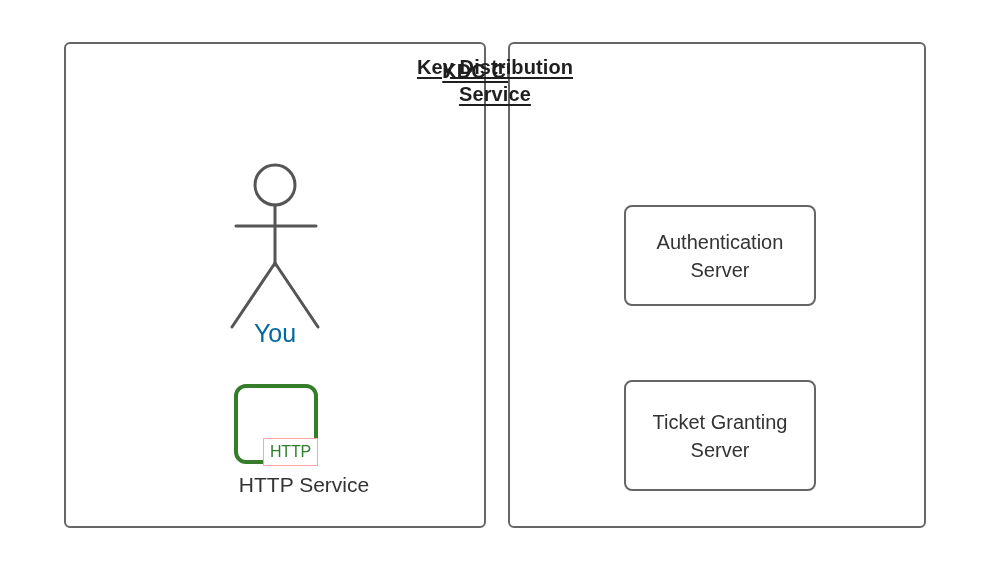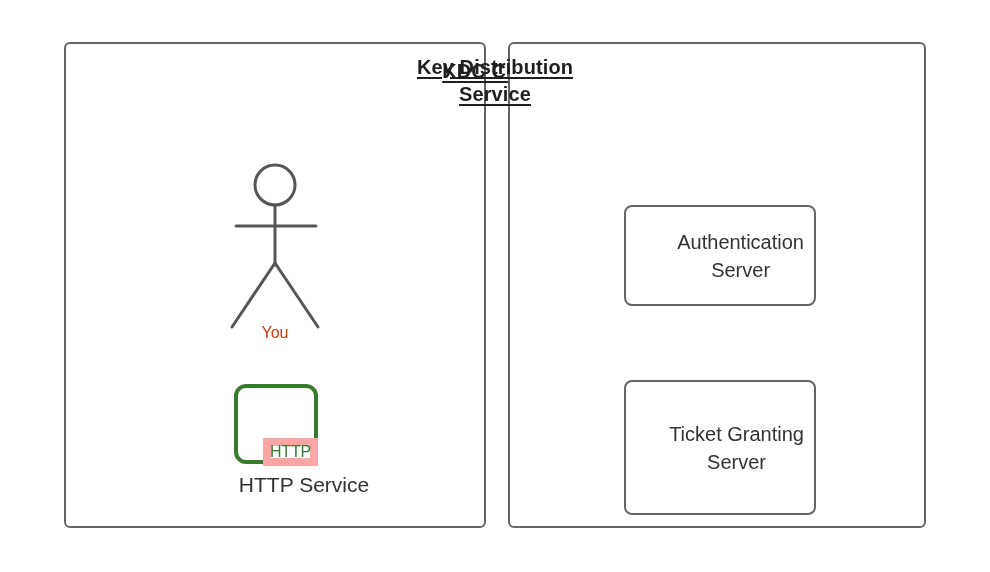--- a/index.html
+++ b/index.html
@@ -71,22 +71,22 @@
     top: 155px;
     width: 142px;
     height: 180px;
   }
   #actor-label {
     position: absolute;
     left: 64px;
     top: 320px;
     width: 422px;
     text-align: center;
-    font-size: 16px;
-    color: #c2410c;
+    font-size: 25px;
+    color: #0369a1;
     line-height: 26px;
   }
 
   
   #http-icon {
     position: absolute;
     left: 234px;
     top: 384px;
     width: 84px;
     height: 80px;
@@ -102,21 +102,21 @@
     border-radius: 12px;
     background: transparent;
   }
   #http-badge {
     position: absolute;
     left: 29px;
     top: 54px;
     width: 55px;
     height: 28px;
     box-sizing: border-box;
-    border: 8px solid #fca5a5;
+    border: 1px solid #fca5a5;
     background: #ffffff;
     display: flex;
     align-items: center;
     justify-content: center;
   }
   #http-badge-label {
     font-size: 16px;
     line-height: 16px;
     color: #2f7d2f;
     font-family: "Liberation Sans", sans-serif;
@@ -136,37 +136,37 @@
 
   
   .kdc-box {
     position: absolute;
     box-sizing: border-box;
     border: 2px solid #666666;
     border-radius: 8px;
     background: #ffffff;
     display: flex;
     align-items: center;
-    justify-content: flex-end;
+    justify-content: center;
     text-align: center;
     font-size: 20px;
     line-height: 28px;
     color: #333333;
   }
   #box-auth {
     left: 624px;
     top: 205px;
     width: 192px;
     height: 101px;
   }
   #box-tgs {
     left: 624px;
     top: 380px;
     width: 192px;
-    height: 135px;
+    height: 111px;
   }
   .kdc-box-label { display: block; padding: 0 10px; }
 </style>
 </head>
 <body>
 
 <div class="canvas">
 
   <div class="panel" id="panel-client"></div>
 

